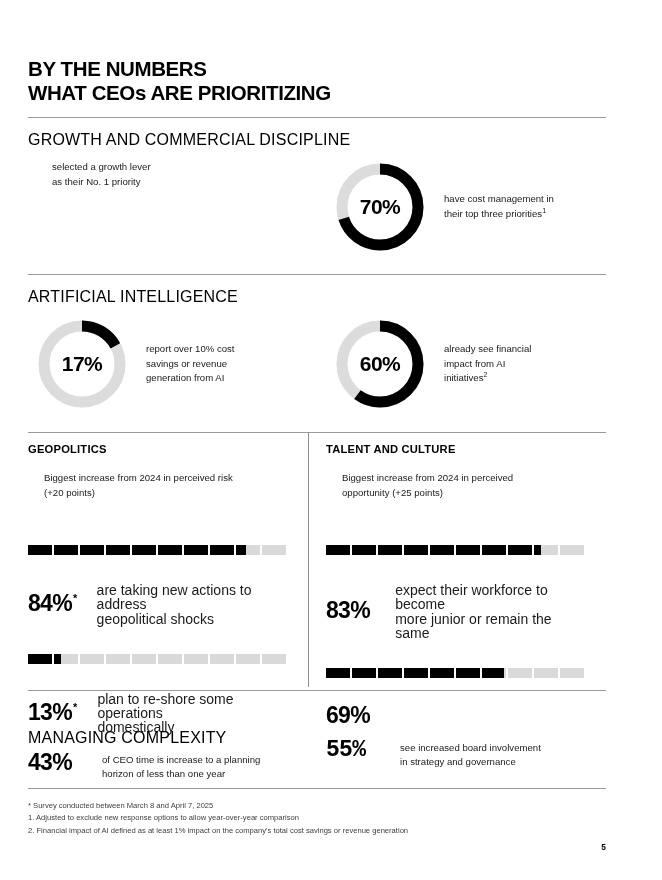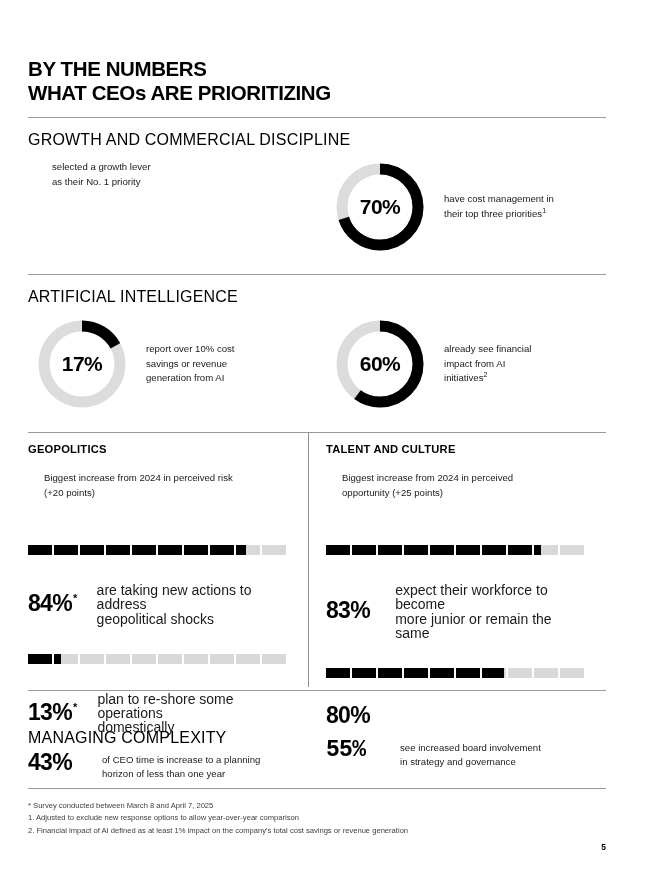--- a/index.html
+++ b/index.html
@@ -287,21 +287,21 @@
           <div class="fill" style="width: 100%;"></div>
         </div>
         <div class="seg">
           <div class="fill" style="width: 90%;"></div>
         </div>
         <div class="seg"></div>
         <div class="seg"></div>
         <div class="seg"></div>
       </div>
     <div class="stat-row">
-      <div class="stat-num" style="width:74px;"><span>80%</span><span class="star"></span></div>
+      <div class="stat-num" style="width:74px;"><span>69%</span><span class="star"></span></div>
     </div>
   </div>
 
   <div class="rule" style="top:690px;"></div>
 
   <div class="sect-head" style="left:28px;top:729px;">MANAGING COMPLEXITY</div>
 
   <div class="mc-item" style="left:28px;top:738px;width:270px;margin-top:12px;">
     <div class="mc-num" style="width:74px;">43%</div>
     <div class="mc-cap">

